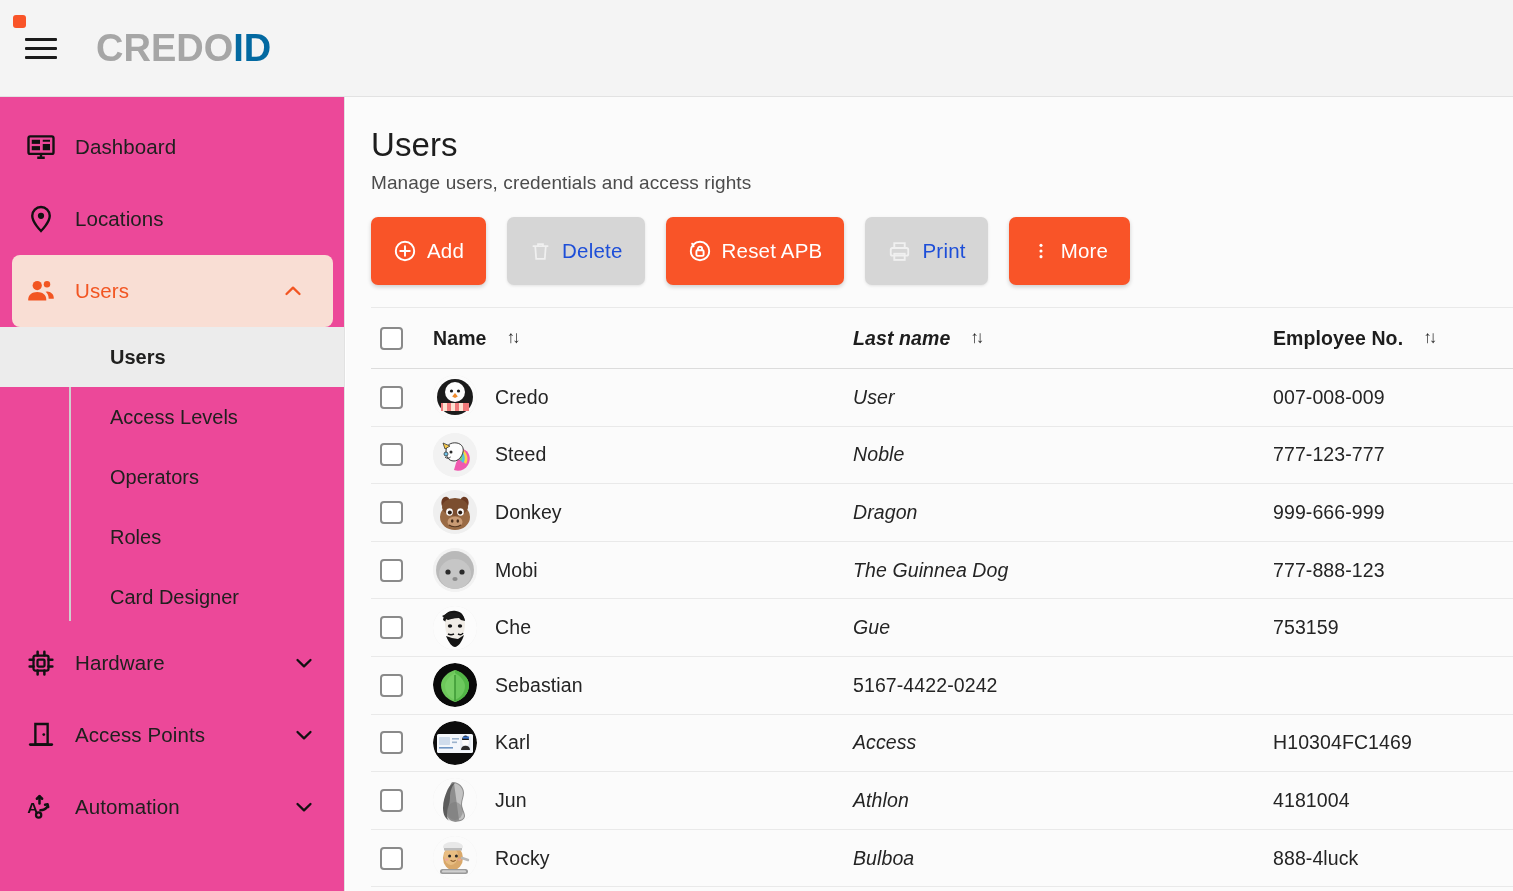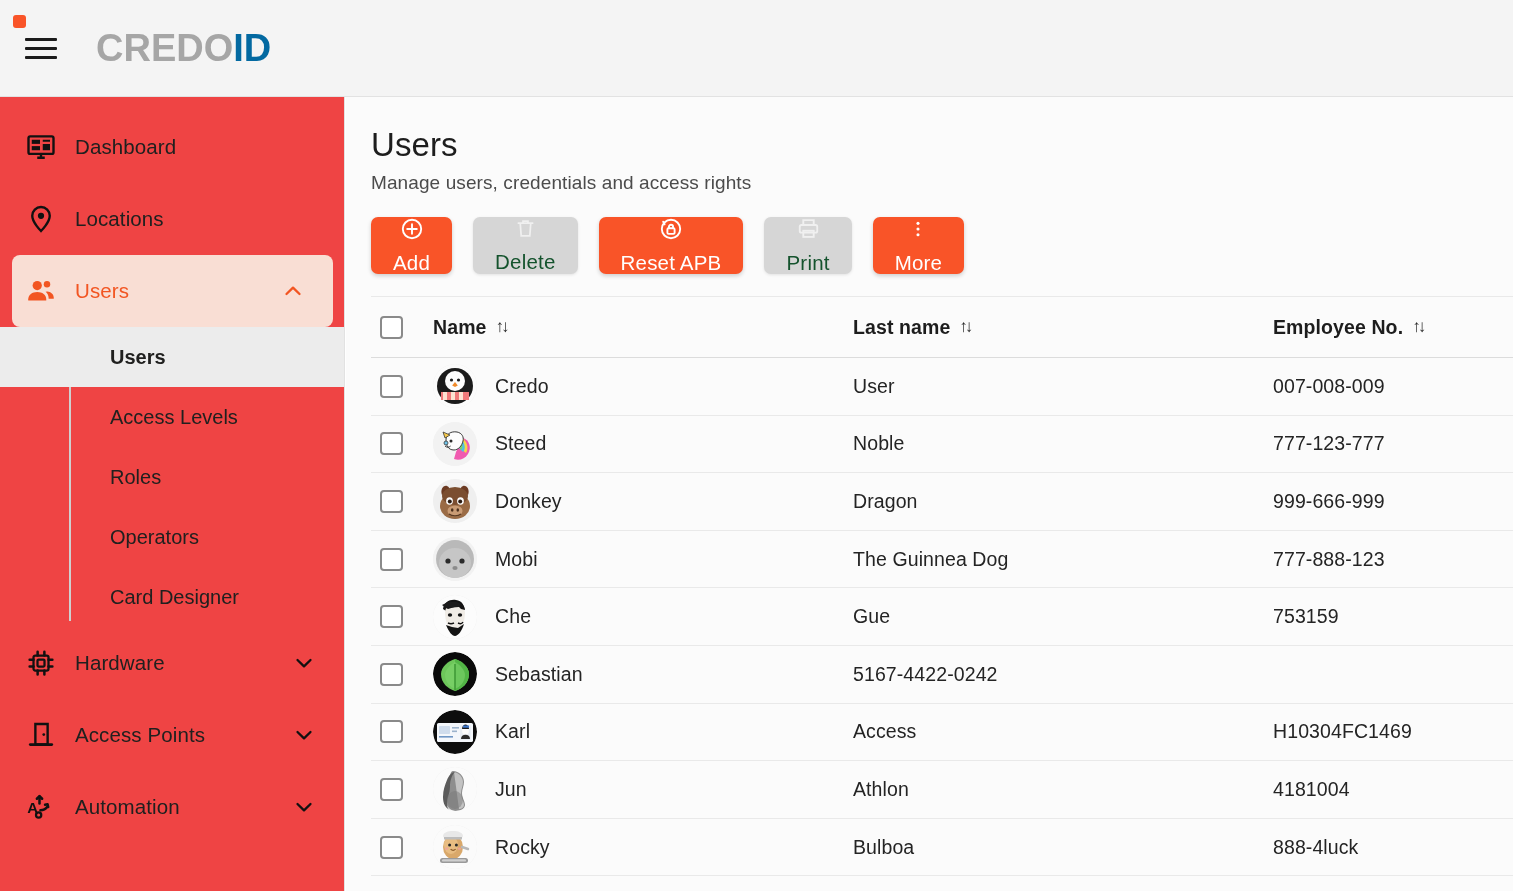--- a/index.html
+++ b/index.html
@@ -69,21 +69,21 @@
     color: #0369a1;
     letter-spacing: 0px;
   }
 
   
   .sidebar {
     position: absolute;
     top: 97px; left: 0;
     width: 345px;
     height: 794px;
-    background: #ef4444;
+    background: #ec4899;
     border-right: 1px solid #e2e2e2;
     overflow: hidden;
   }
   .nav-item {
     position: relative;
     height: 72px;
     display: flex;
     align-items: center;
     cursor: pointer;
     padding-left: 22px;
@@ -178,40 +178,39 @@
   }
 
   
   .toolbar {
     margin: 23px 0 0 25px;
     display: flex;
     gap: 21px;
     align-items: center;
   }
   .btn {
-    height: 57px;
+    height: 68px;
     border: none;
     border-radius: 7px;
     display: inline-flex;
     align-items: center;
     justify-content: center;
     gap: 10px;
     font-size: 20.5px;
     font-family: inherit;
     color: #ffffff;
     background: #f95428;
     padding: 0 22px;
     cursor: pointer;
     box-shadow: 0 2px 4px rgba(0,0,0,0.18);
     letter-spacing: 0.2px;
-    flex-direction: column;
   }
   .btn.disabled {
     background: #d6d6d6;
-    color: #14532d;
+    color: #1d4ed8;
     cursor: default;
     box-shadow: 0 1px 3px rgba(0,0,0,0.10);
   }
   .btn .bico { display: flex; align-items: center; }
 
   
   .table {
     margin: 22px 0 0 25px;
     width: 1142px;
   }
@@ -228,30 +227,30 @@
   }
   .cb-cell { width: 62px; display: flex; align-items: center; padding-left: 9px; }
   .chk {
     width: 23px; height: 23px;
     border: 2px solid #8a8a8a;
     border-radius: 4px;
     background: #fff;
     cursor: pointer;
   }
   .c-name { width: 420px; display: flex; align-items: center; }
-  .c-last { width: 420px; }
+  .c-last { width: 420px; font-style: italic; }
   .c-emp  { width: 240px; }
 
   .th {
     font-size: 19.5px;
     color: #1d1d1d;
     font-weight: 700;
     display: flex;
     align-items: center;
-    gap: 9px;
+    gap: 20px;
     letter-spacing: 0.1px;
   }
   .sort-ico {
     font-size: 17px;
     color: #2a2a2a;
     font-weight: 400;
     letter-spacing: -3px;
     display: inline-block;
   }
   .td {
@@ -334,24 +333,24 @@
     <div class="submenu-line"></div>
     <div class="submenu-active-line"></div>
 
     <div class="sub-item selected">
       <span>Users</span>
     </div>
     <div class="sub-item">
       <span>Access Levels</span>
     </div>
     <div class="sub-item">
+      <span>Operators</span>
+    </div>
+    <div class="sub-item">
       <span>Roles</span>
-    </div>
-    <div class="sub-item">
-      <span>Operators</span>
     </div>
     <div class="sub-item">
       <span>Card Designer</span>
     </div>
   </div>
 
   <div class="nav-item">
     <span class="nav-ico">
       <svg width="30" height="30" viewBox="0 0 24 24" fill="none" stroke="#111" stroke-width="1.8">
         <rect x="6" y="6" width="12" height="12" rx="1.4"></rect>

